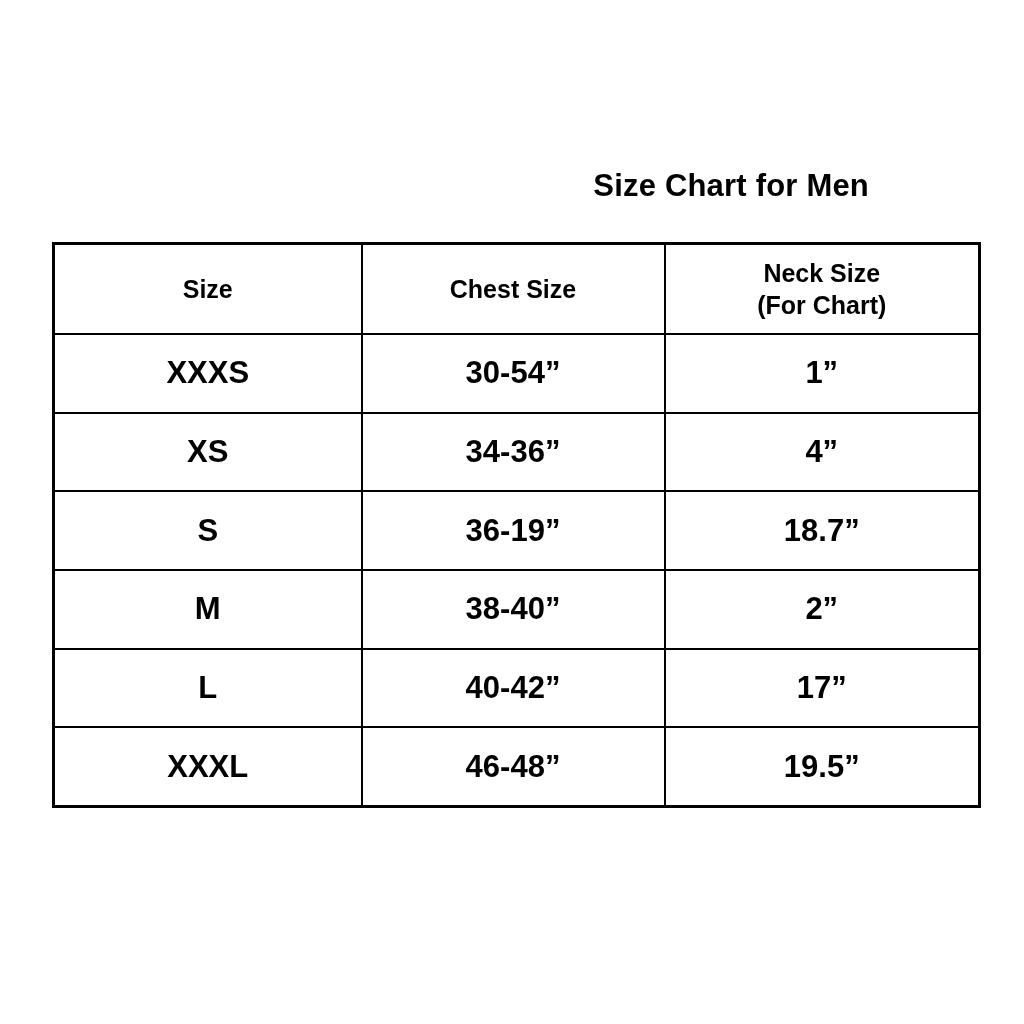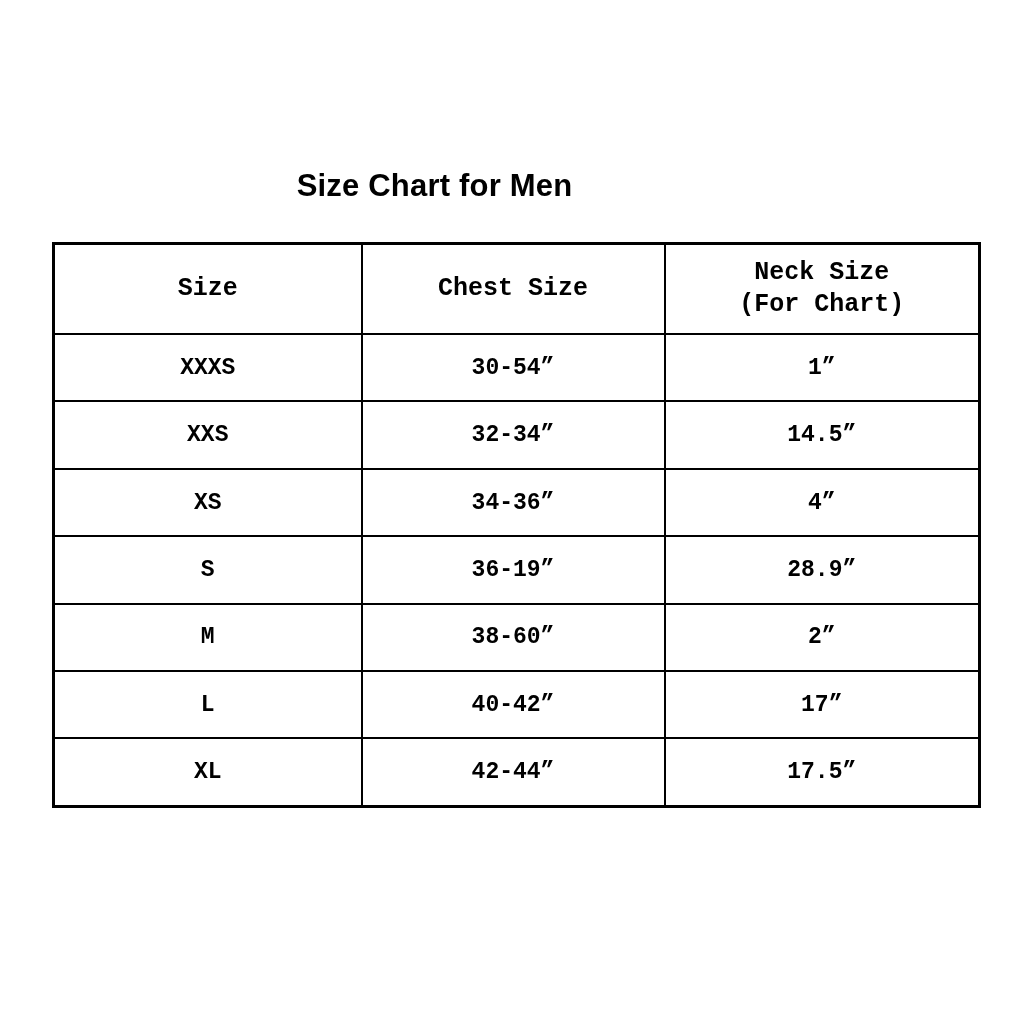--- a/index.html
+++ b/index.html
@@ -16,21 +16,21 @@
     width: 1024px;
     height: 1024px;
     background: #ffffff;
     overflow: hidden;
   }
   .chart-title {
     position: absolute;
     top: 168px;
     left: 0;
     width: 869px;
-    text-align: center;
+    text-align: right;
     font-size: 31px;
     font-weight: bold;
     letter-spacing: 0.2px;
   }
   table.size-table {
     position: absolute;
     left: 52px;
     top: 242px;
     width: 926px;
     height: 566px;
@@ -41,29 +41,28 @@
   table.size-table th,
   table.size-table td {
     border: 2px solid #000000;
     text-align: center;
     vertical-align: middle;
     font-weight: bold;
     padding: 0;
   }
   table.size-table {
     border: 3px solid #000000;
-    font-family: Liberation Mono, monospace;
   }
   table.size-table th {
     font-size: 25px;
     height: 88px;
     line-height: 1.3;
   }
   table.size-table td {
-    font-size: 23px;
+    font-size: 31px;
     height: 51px;
   }
   col.c1 { width: 308px; }
   col.c2 { width: 303px; }
   col.c3 { width: 315px; }
 </style>
 </head>
 <body>
 
 <div class="page">
@@ -90,45 +89,40 @@
         </th>
       </tr>
     </thead>
     <tbody>
       <tr>
         <td>XXXS</td>
         <td>30-54”</td>
         <td>1”</td>
       </tr>
       <tr>
-        <td>XXS</td>
-        <td>32-34”</td>
-        <td>14.5”</td>
-      </tr>
-      <tr>
         <td>XS</td>
         <td>34-36”</td>
         <td>4”</td>
       </tr>
       <tr>
         <td>S</td>
         <td>36-19”</td>
-        <td>28.9”</td>
+        <td>18.7”</td>
       </tr>
       <tr>
         <td>M</td>
-        <td>38-60”</td>
+        <td>38-40”</td>
         <td>2”</td>
       </tr>
       <tr>
         <td>L</td>
         <td>40-42”</td>
         <td>17”</td>
       </tr>
       <tr>
-        <td>XL</td>
-        <td>42-44”</td>
-        <td>17.5”</td>
+        <td>XXXL</td>
+        <td>46-48”</td>
+        <td>19.5”</td>
       </tr>
     </tbody>
   </table>
 
 </div>
 
 </body></html>

